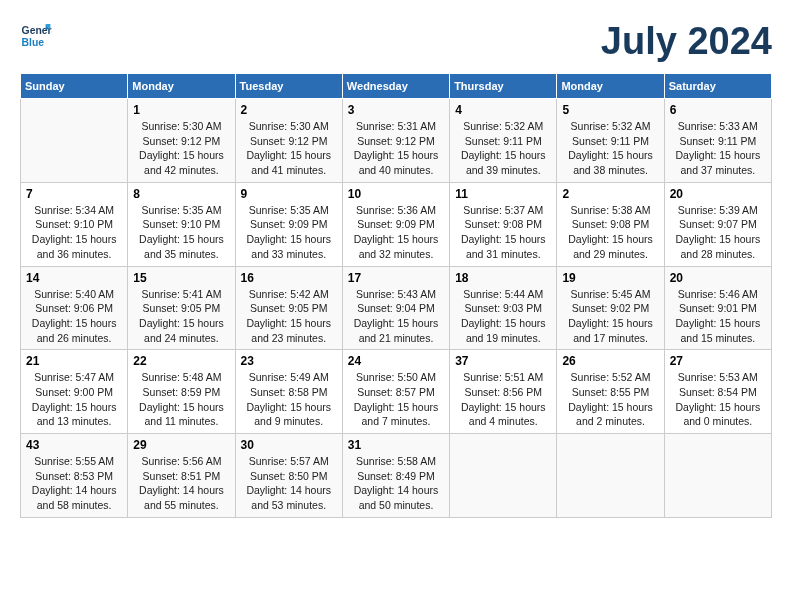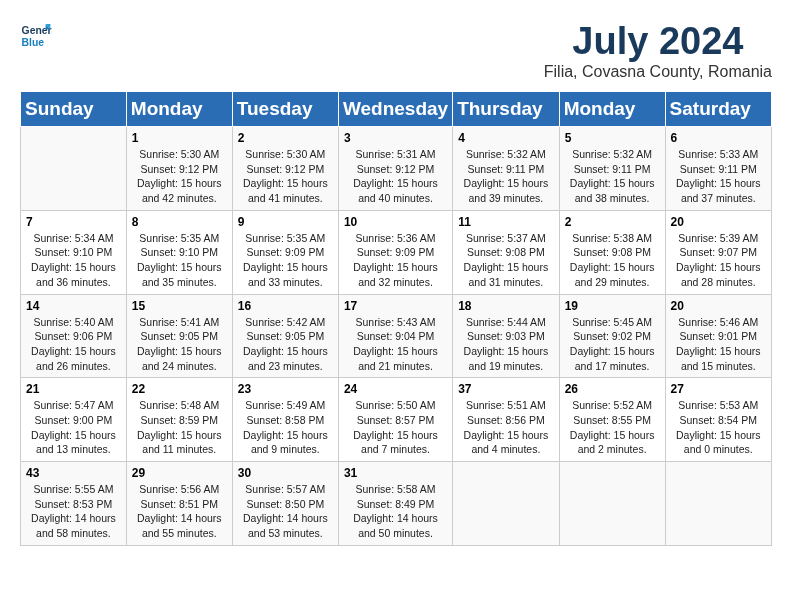--- a/index.html
+++ b/index.html
@@ -19,42 +19,42 @@
     .logo {
       display: flex;
       align-items: center;
       gap: 4px;
     }
     .logo-icon {
       width: 32px;
       height: 32px;
     }
     .title-area {
-      text-align: center;
+      text-align: left;
     }
     .month-title {
       font-size: 38px;
       font-weight: bold;
       color: #1a3a5c;
     }
     .location-title {
       font-size: 16px;
       color: #333;
     }
     table {
       width: 100%;
       border-collapse: collapse;
       font-size: 11px;
     }
     thead tr th {
       background-color: #2a6db5;
       color: #fff;
       padding: 6px 4px;
       text-align: left;
-      font-size: 19px;
+      font-size: 11px;
       font-weight: bold;
       border: 1px solid #fff;
     }
     tbody tr td {
       border: 1px solid #ccc;
       padding: 4px 5px;
       vertical-align: top;
       height: 80px;
       width: 107px;
       background: #fff;
@@ -84,21 +84,20 @@
   <div class="logo">
     <svg class="logo-icon" viewBox="0 0 40 40">
       <text x="2" y="18" font-size="13" font-weight="bold" fill="#1a3a5c">General</text>
       <text x="2" y="32" font-size="13" font-weight="bold" fill="#1a7fc1">Blue</text>
       <polygon points="32,5 38,12 32,12" fill="#1a7fc1"></polygon>
       <polygon points="32,5 38,5 38,12" fill="#2a9fd6"></polygon>
     </svg>
   </div>
   <div class="title-area">
     <div class="month-title">July 2024</div>
-    <div class="location-title">Filia, Covasna County, Romania</div>
   </div>
 </div>
 
 <table>
   <thead>
     <tr id="weekday-header">
         <th>Sunday</th>
         <th>Monday</th>
         <th>Tuesday</th>
         <th>Wednesday</th>

